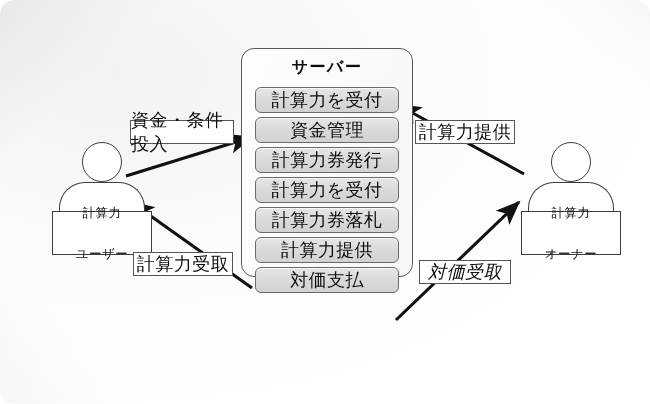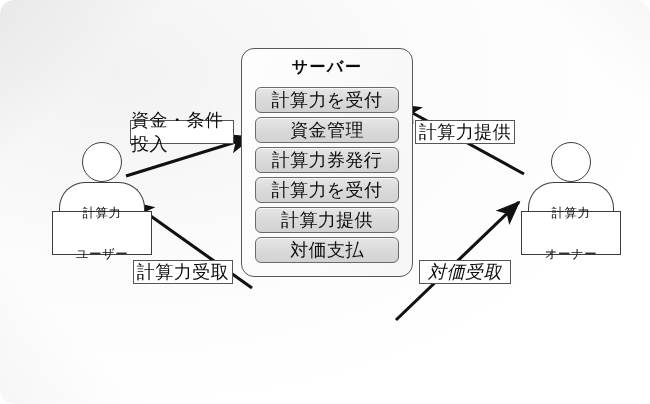--- a/index.html
+++ b/index.html
@@ -152,21 +152,21 @@
     align-items: center;
     justify-content: center;
     font-size: 18px;
     letter-spacing: 0.5px;
     color: #0d0d0d;
     z-index: 4;
     height: 24px;
   }
   #label-funds    { left: 130px; top: 120px; width: 104px; }
   #label-provide  { left: 415px; top: 120px; width: 100px; }
-  #label-receive  { left: 133px; top: 260px; width: 100px; }
+  #label-receive  { left: 133px; top: 252px; width: 100px; }
   #label-reward   { left: 419px; top: 260px; width: 92px; font-style: italic;  }
 </style>
 </head>
 <body>
 
 <div id="canvas">
 
   <svg id="svg-layer" viewBox="0 0 650 404" xmlns="http://www.w3.org/2000/svg">
     <defs>
       <marker id="ah" markerWidth="9" markerHeight="9" refX="7.4" refY="3.2" orient="auto" markerUnits="strokeWidth">
@@ -183,20 +183,21 @@
     <line x1="396" y1="320" x2="519" y2="202" stroke="#111111" stroke-width="3.1" marker-end="url(#ah)"></line>
   </svg>
 
   <div id="server-panel">
     <div id="server-title">サーバー</div>
     <div id="server-list">
       <div class="server-item">計算力を受付</div>
       <div class="server-item">資金管理</div>
       <div class="server-item">計算力券発行</div>
       <div class="server-item">計算力を受付</div>
+      <div class="server-item">計算力券落札</div>
       <div class="server-item">計算力提供</div>
       <div class="server-item">対価支払</div>
     </div>
   </div>
 
   <div class="actor" id="actor-user">
     <div class="actor-head"></div>
     <div class="actor-body"></div>
     <div class="actor-label">
       <span>計算力</span>

